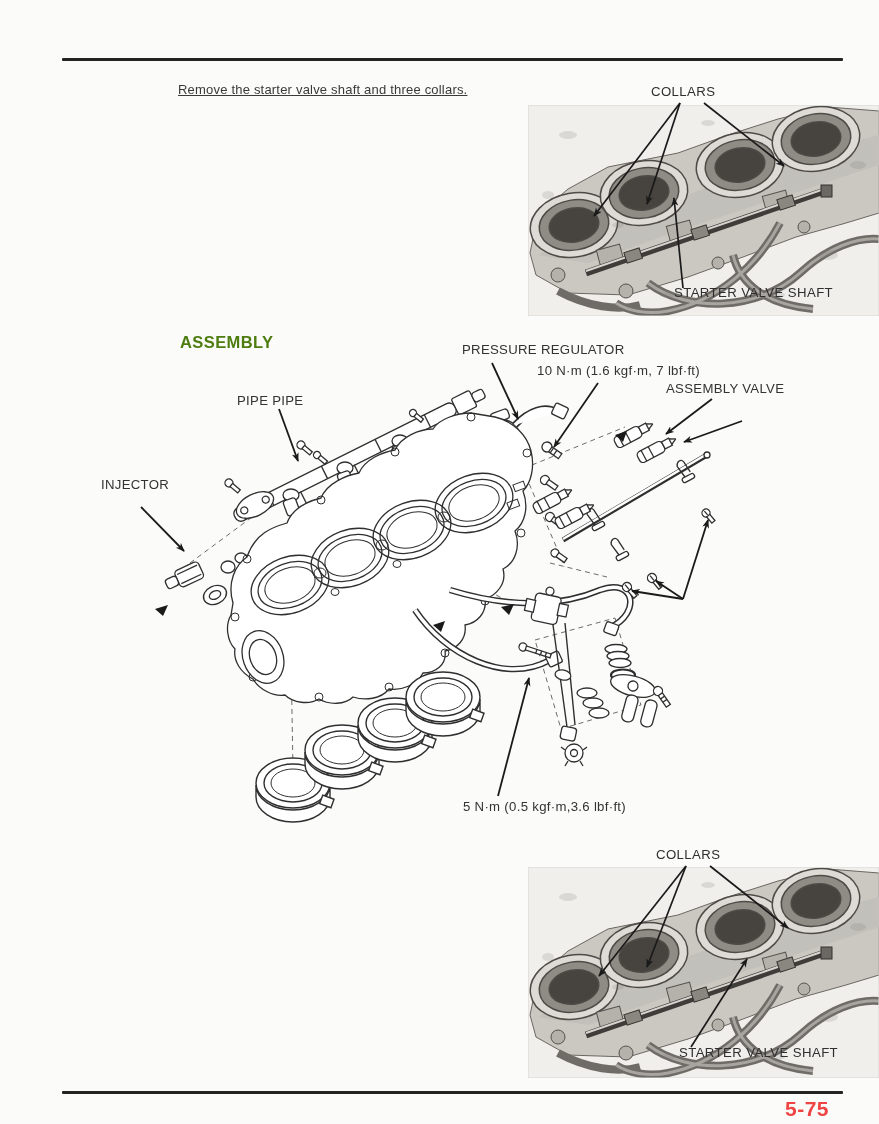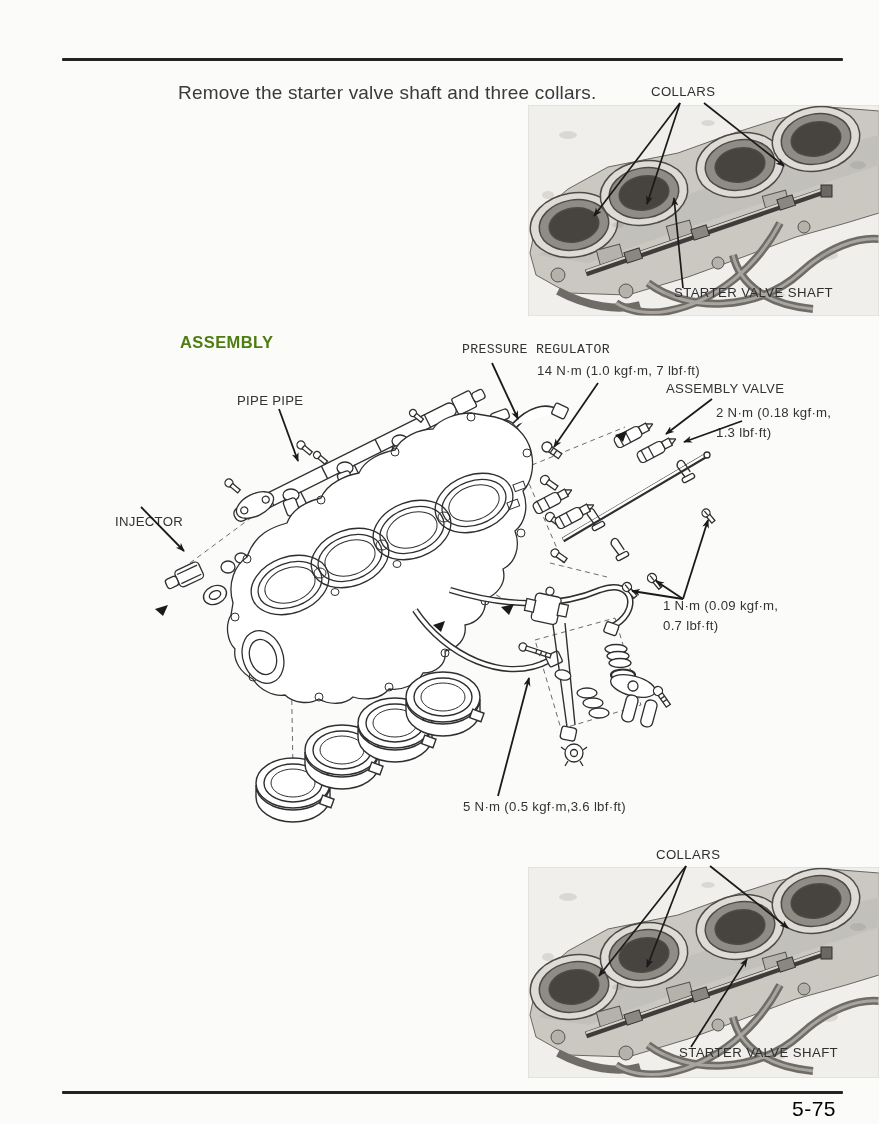--- a/index.html
+++ b/index.html
@@ -12,25 +12,25 @@
     overflow:hidden;
   }
   .page{position:absolute;inset:0;}
   .hdr-title{
     position:absolute;top:34px;right:36px;
     font-size:17px;font-weight:bold;color:#1c1c1c;letter-spacing:.2px;
   }
   .hdr-rule{position:absolute;left:62px;right:36px;top:58px;height:3px;background:#232323;border-radius:1px;}
   .ftr-rule{position:absolute;left:62px;right:36px;top:1091px;height:3px;background:#232323;border-radius:1px;}
   .page-num{
-    position:absolute;top:1097px;right:43px;
-    font-size:21px;font-weight:normal;color:#000000;letter-spacing:.5px;
+    position:absolute;top:1097px;right:50px;
+    font-size:21px;font-weight:bold;color:#ef4444;letter-spacing:.5px;
   }
   .body-text{
-    position:absolute;font-size:19px;color:#3a3a3a;letter-spacing:.2px;
+    position:absolute;font-size:13px;color:#3a3a3a;letter-spacing:.2px;text-decoration:underline;
   }
   .section-h{
     position:absolute;font-size:16.5px;font-weight:bold;color:#4d7c0f;letter-spacing:.4px;
   }
   .lbl{
     position:absolute;font-size:13.2px;color:#333;letter-spacing:.3px;white-space:nowrap;line-height:1.5;
   }
   .figure{position:absolute;}
   .figure .photo{position:absolute;left:0;}
   .figure .overlay{position:absolute;inset:0;pointer-events:none;}
@@ -138,33 +138,25 @@
         <line x1="152" y1="19" x2="119" y2="120" marker-end="url(#ah)"></line>
         <line x1="176" y1="19" x2="256" y2="82" marker-end="url(#ah)"></line>
         <line x1="155" y1="204" x2="146" y2="114" marker-end="url(#ah)"></line>
       </g>
     </svg>
     <div class="flabel" style="left:146px;top:201px;">STARTER VALVE SHAFT</div>
   </div>
 
   <div class="section-h" style="left:180px;top:333px;">ASSEMBLY</div>
 
-  <div class="lbl" style="left:462px;top:340px;font-family:Liberation Mono, monospace;">PRESSURE REGULATOR</div>
-  <div class="lbl" style="left:537px;top:361px;">14 N·m (1.0 kgf·m, 7 lbf·ft)</div>
+  <div class="lbl" style="left:462px;top:340px;">PRESSURE REGULATOR</div>
+  <div class="lbl" style="left:537px;top:361px;">10 N·m (1.6 kgf·m, 7 lbf·ft)</div>
   <div class="lbl" style="left:666px;top:379px;">ASSEMBLY VALVE</div>
-  <div class="lbl" style="left:716px;top:403px;">
-    <div>2 N·m (0.18 kgf·m,</div>
-    <div>1.3 lbf·ft)</div>
-  </div>
   <div class="lbl" style="left:237px;top:391px;">PIPE PIPE</div>
-  <div class="lbl" style="left:101px;top:512px;margin-left:14px;">INJECTOR</div>
-  <div class="lbl" style="left:663px;top:596px;">
-    <div>1 N·m (0.09 kgf·m,</div>
-    <div>0.7 lbf·ft)</div>
-  </div>
+  <div class="lbl" style="left:101px;top:475px;">INJECTOR</div>
   <div class="lbl" style="left:463px;top:797px;">5 N·m (0.5 kgf·m,3.6 lbf·ft)</div>
 
   <svg class="diagram" width="784" height="475" viewBox="0 0 784 475">
     <g fill="none" stroke="#2f2f2f" stroke-width="1.3">
 
       <g stroke="#6c6c6c" stroke-width="1" stroke-dasharray="5 4">
         <line x1="95" y1="208" x2="176" y2="148"></line>
         <line x1="420" y1="96" x2="470" y2="212"></line>
         <line x1="437" y1="110" x2="530" y2="72"></line>
         <line x1="455" y1="208" x2="512" y2="222"></line>

